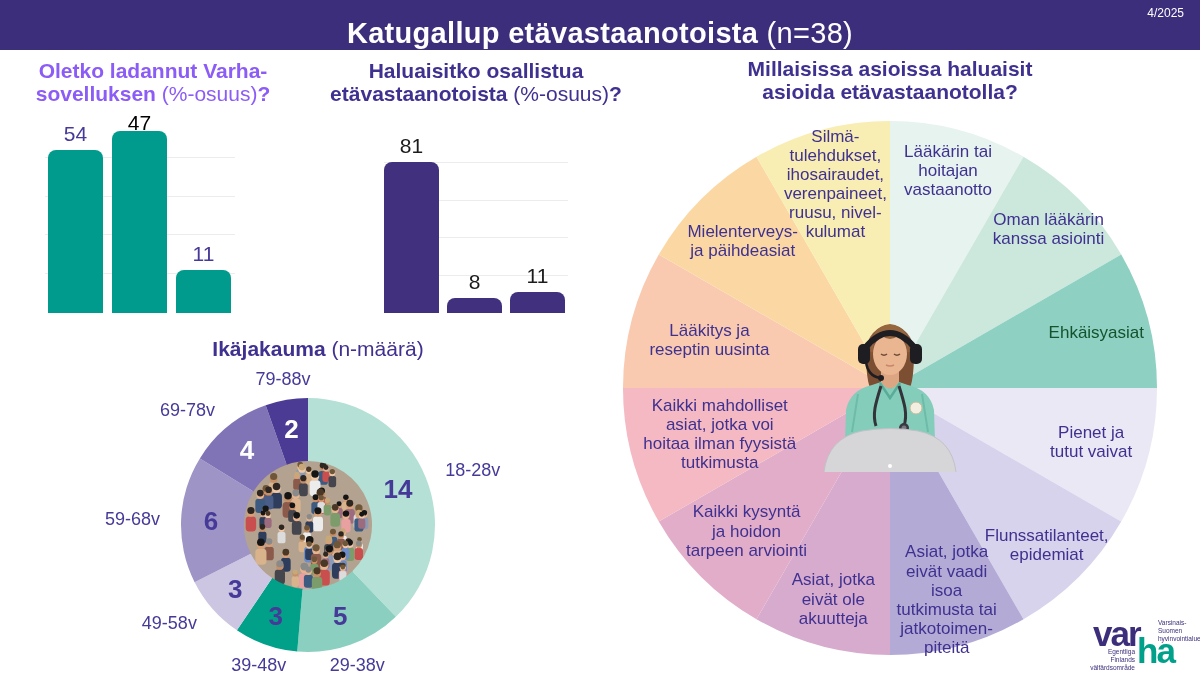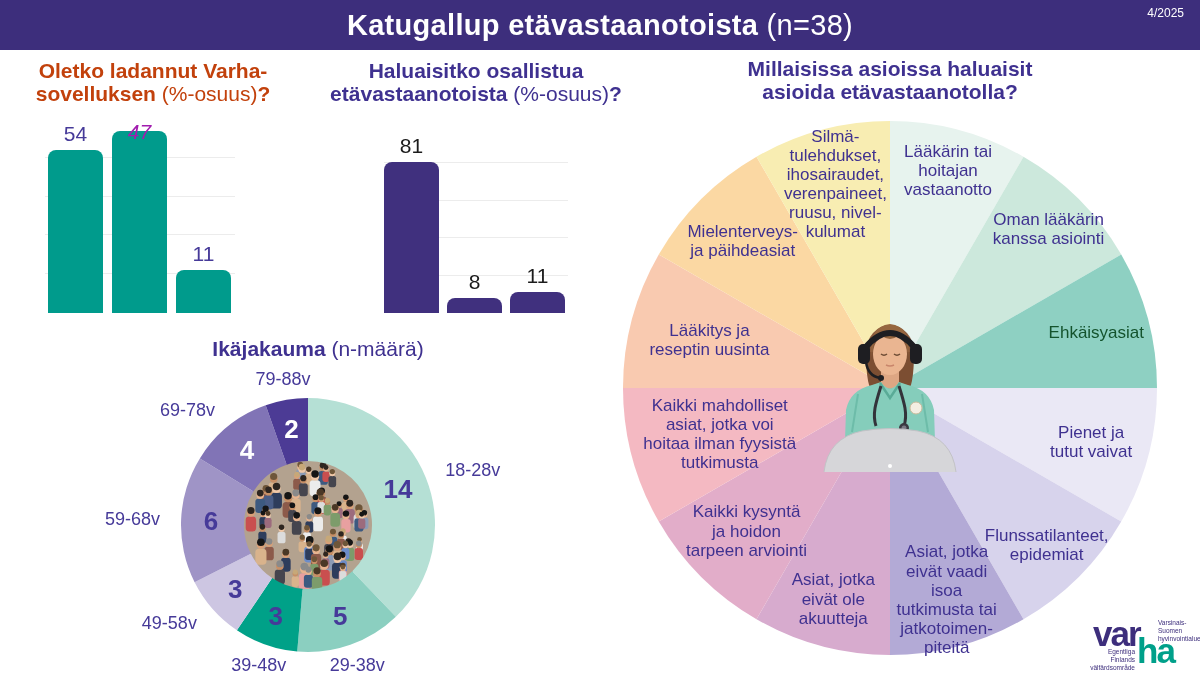--- a/index.html
+++ b/index.html
@@ -1,26 +1,26 @@
 <!DOCTYPE html>
 <html><head>
 <meta charset="utf-8">
 <style>
   html,body{margin:0;padding:0;background:#fff;}
   #stage{position:relative;width:1200px;height:675px;background:#ffffff;overflow:hidden;
          font-family:"Liberation Sans",sans-serif;}
   
   .topbar{position:absolute;left:0;top:0;width:1200px;height:50px;background:#3d2e7c;}
-  .topbar-title{position:absolute;left:0;top:0;width:1200px;height:50px;line-height:50px;
+  .topbar-title{position:absolute;left:0;top:8px;width:1200px;height:50px;line-height:50px;
          text-align:center;color:#fff;font-size:29px;font-weight:bold;letter-spacing:.3px;}
   .title-suffix{font-weight:normal;}
   .topbar-date{position:absolute;top:6px;right:16px;color:#fff;font-size:12px;text-align:center;}
   
   .chart-title{position:absolute;text-align:center;font-size:21px;font-weight:bold;line-height:1.08;}
-  .teal-t{color:#c2410c;}
+  .teal-t{color:#8b5cf6;}
   .purple-t{color:#3f3190;}
   .t-normal{font-weight:normal;}
   #c1-title{left:12px;top:60px;width:282px;}
   #c2-title{left:326px;top:60px;width:300px;}
   #c3-title{left:168px;top:338px;width:300px;}
   #c4-title{left:690px;top:58px;width:400px;white-space:pre-line;}
   
   .plot{position:absolute;}
   #plot1{left:45px;top:123px;width:190px;height:190px;}
   #plot2{left:384px;top:126px;width:184px;height:187px;}
@@ -58,21 +58,21 @@
   </div>
 
   <div class="plot" id="plot1">
       <div class="gridline" style="bottom: 38.7755px;"></div>
       <div class="gridline" style="bottom: 77.551px;"></div>
       <div class="gridline" style="bottom: 116.327px;"></div>
       <div class="gridline" style="bottom: 155.102px;"></div>
       <div class="bar" style="left: 3px; width: 55px; height: 162.857px; background: rgb(0, 155, 140);"></div>
       <div class="bar-label" style="left: 3px; width: 55px; bottom: 166.857px; color: rgb(70, 58, 153); font-weight: normal;">54</div>
       <div class="bar" style="left: 67px; width: 55px; height: 182.245px; background: rgb(0, 155, 140);"></div>
-      <div class="bar-label" style="left: 67px; width: 55px; bottom: 169px; color: #a21caf; font-weight: normal; font-style: italic;">47</div>
+      <div class="bar-label" style="left: 67px; width: 55px; bottom: 178px; color: #000000; font-weight: normal;">47</div>
       <div class="bar" style="left: 131px; width: 55px; height: 42.6531px; background: rgb(0, 155, 140);"></div>
       <div class="bar-label" style="left: 131px; width: 55px; bottom: 46.6531px; color: rgb(70, 58, 153); font-weight: normal;">11</div>
     </div>
 
   <div class="chart-title purple-t" id="c2-title">
     <div><span>Haluaisitko osallistua</span></div>
     <div><span>etävastaanotoista</span><span class="t-normal"> (%-osuus)</span><span>?</span></div>
   </div>
 
   <div class="plot" id="plot2">

